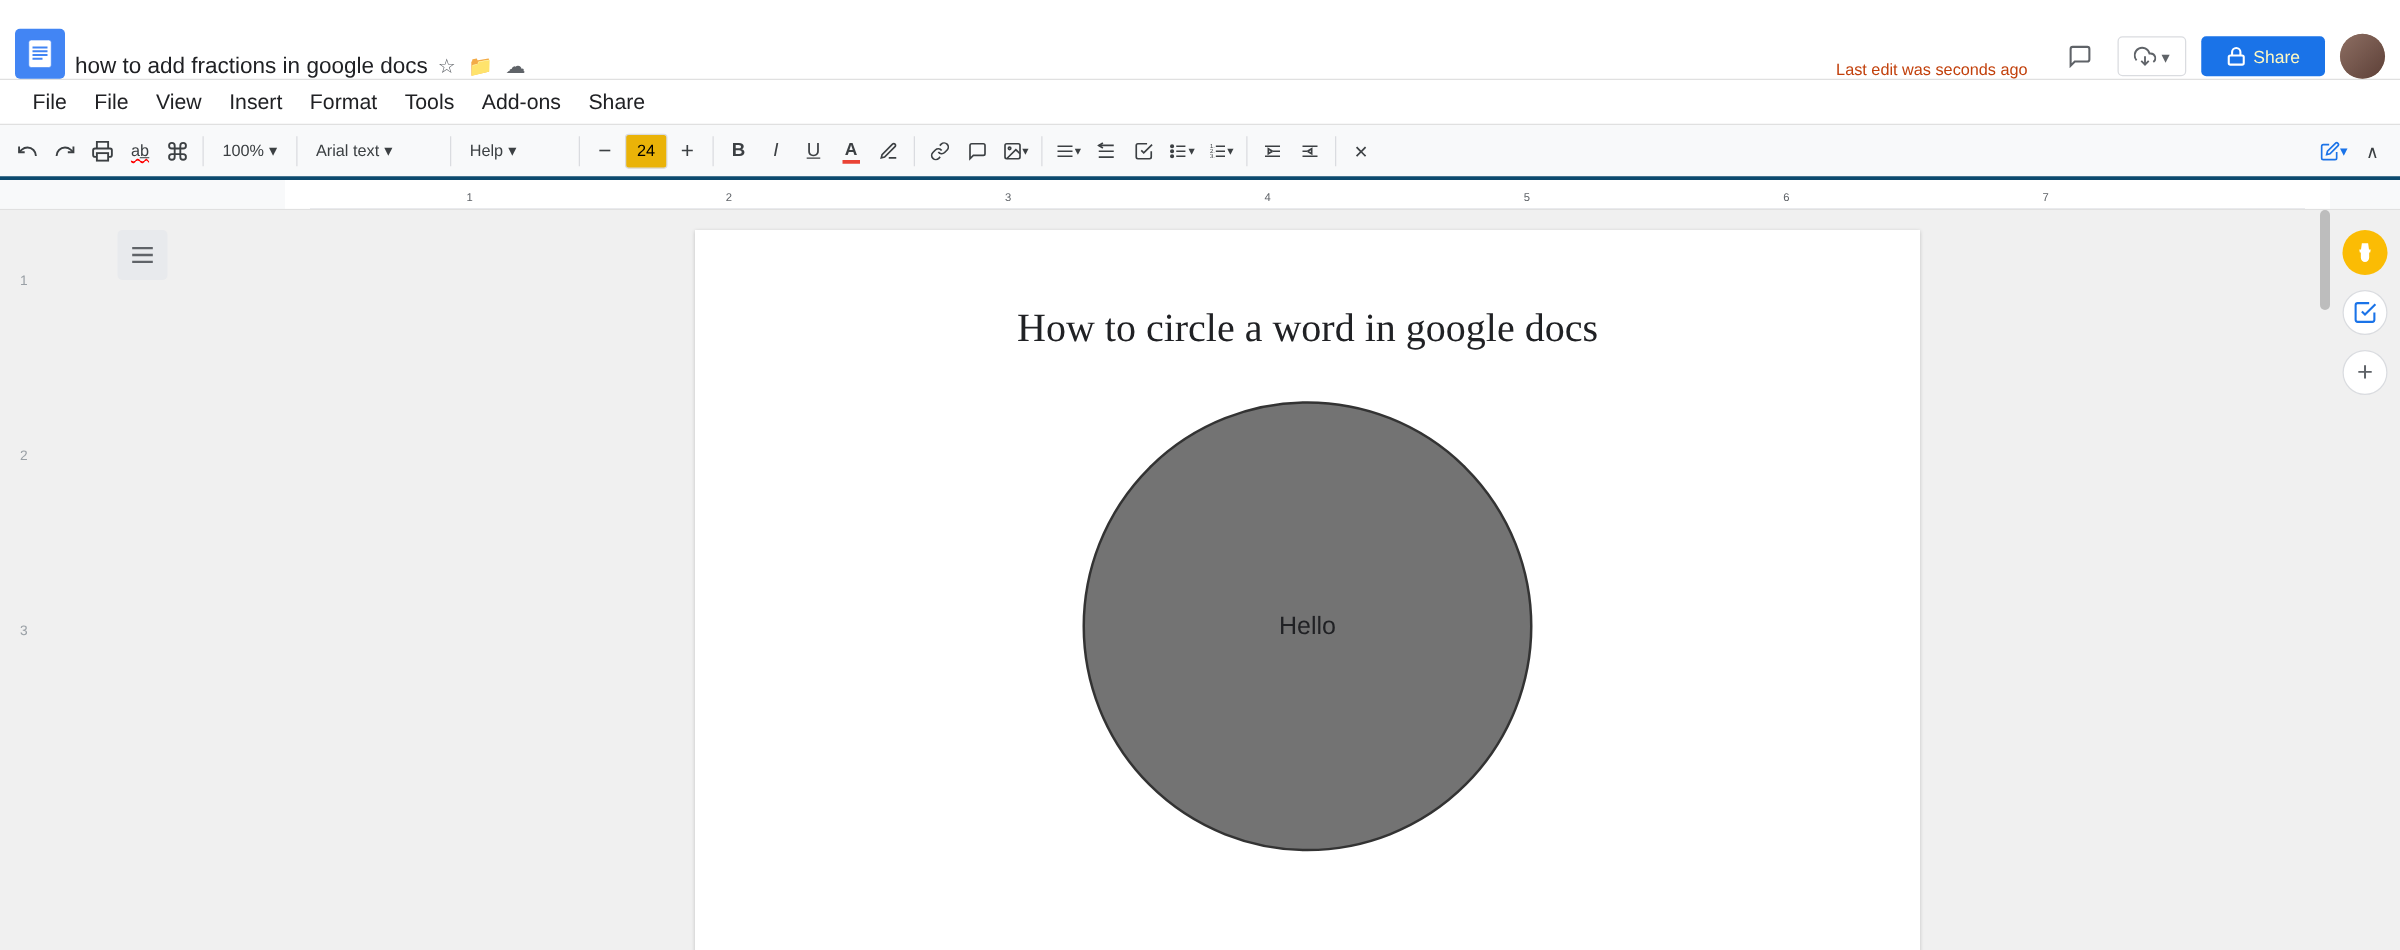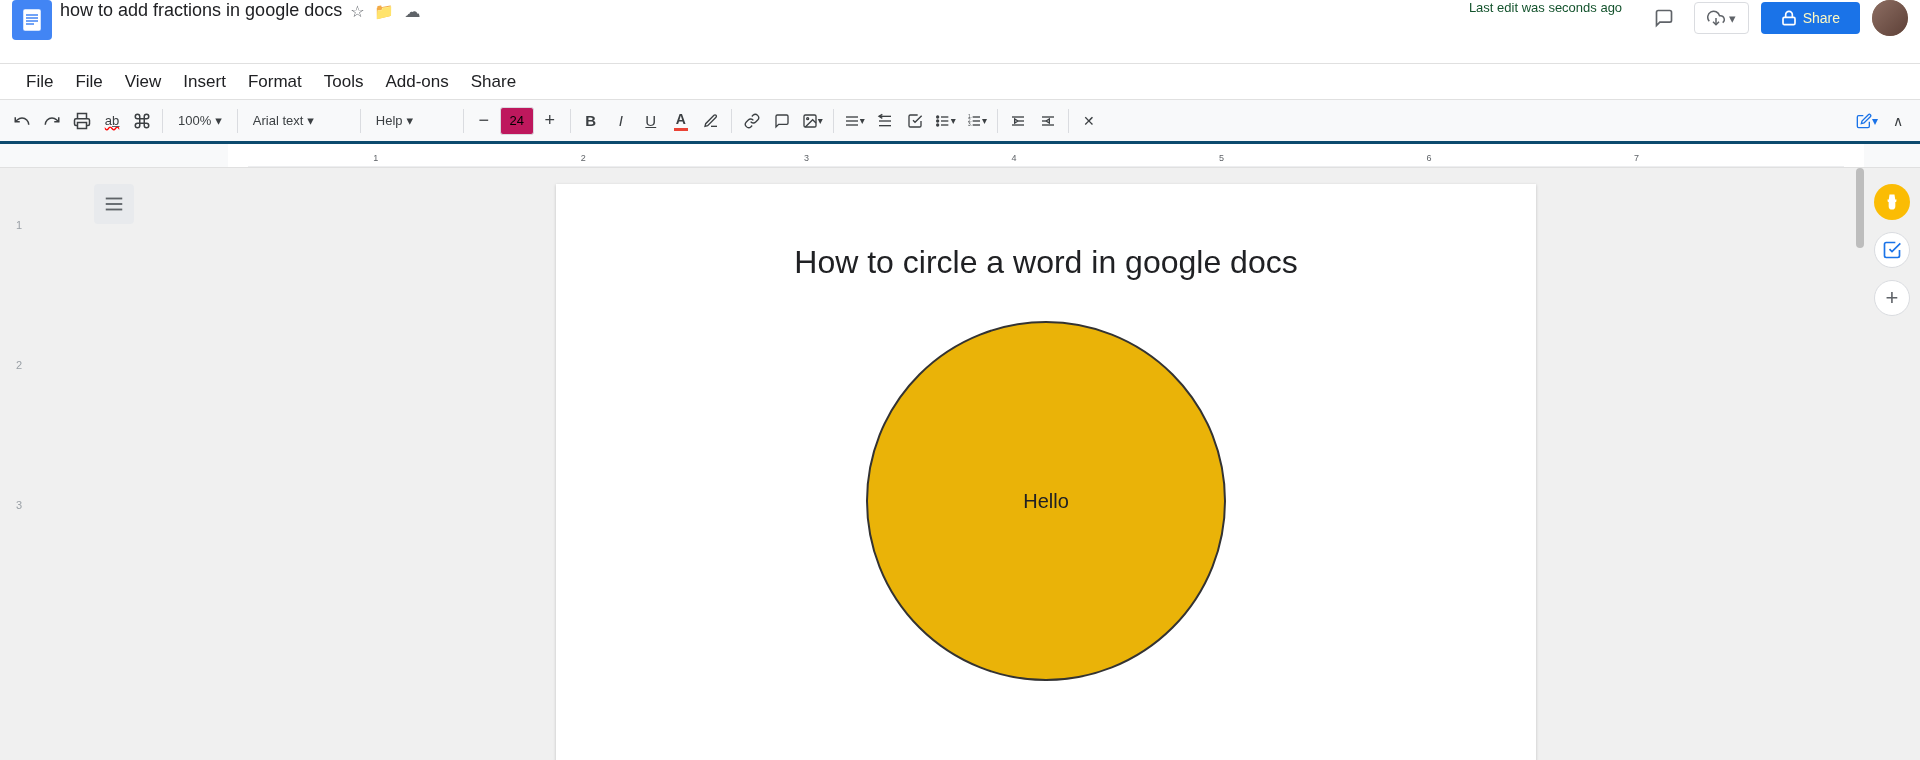--- a/index.html
+++ b/index.html
@@ -1,21 +1,21 @@
 <!DOCTYPE html>
 <html><head>
   <meta charset="utf-8">
   <style>
     * { margin: 0; padding: 0; box-sizing: border-box; }
     body { font-family: Arial, sans-serif; background: #f0f0f0; width: 1920px; height: 760px; overflow: hidden; }
 
     
     #top-bar {
       display: flex;
-      align-items: flex-start;
+      align-items: flex-end;
       background: #fff;
       height: 64px;
       padding: 0 12px;
       border-bottom: 1px solid #e0e0e0;
       gap: 8px;
     }
     #app-icon {
       width: 40px; height: 40px;
       background: #4285f4;
       border-radius: 4px;
@@ -136,21 +136,21 @@
     .tb-font-size {
       display: flex; align-items: center; gap: 2px;
     }
     .font-size-input {
       width: 34px;
       height: 28px;
       border: 1px solid #dadce0;
       border-radius: 3px;
       text-align: center;
       font-size: 13px;
-      background: #be185d;
+      background: #eab308;
     }
     .tb-bold { font-weight: bold; }
     .tb-italic { font-style: italic; }
     .tb-underline { text-decoration: underline; }
 
     
     #ruler {
       height: 24px;
       background: #f8f9fa;
       border-bottom: 1px solid #e0e0e0;
@@ -208,32 +208,32 @@
       box-shadow: 0 1px 3px rgba(0,0,0,0.2);
       padding: 60px 80px;
       position: relative;
     }
     #doc-title-text {
       font-size: 32px;
       font-weight: 400;
       color: #202124;
       text-align: center;
       margin-bottom: 40px;
-      font-family: Liberation Sans, sans-serif;
+      font-family: Liberation Serif, serif;
     }
     #circle-container {
       display: flex;
       justify-content: center;
       margin-top: 20px;
     }
     #yellow-circle {
       width: 360px;
       height: 360px;
       border-radius: 50%;
-      background: #eab308;
+      background: #737373;
       border: 2px solid #333;
       display: flex;
       align-items: center;
       justify-content: center;
     }
     #circle-text {
       font-size: 20px;
       color: #202124;
       font-family: Arial, sans-serif;
     }
@@ -296,21 +296,21 @@
     <div style="display:flex; align-items:center; gap:8px;">
       <span id="doc-title">how to add fractions in google docs</span>
       <div id="title-icons">
         <span class="title-icon">☆</span>
         <span class="title-icon">📁</span>
         <span class="title-icon">☁</span>
       </div>
     </div>
   </div>
 
-  <span id="last-edit" style="font-size:13px; color:#14532d; margin-left: 16px;">Last edit was seconds ago</span>
+  <span id="last-edit" style="font-size:13px; color:#c2410c; margin-left: 16px;">Last edit was seconds ago</span>
 
   <div id="header-right">
     <button id="comments-btn" title="Comments">
       <svg width="20" height="20" viewBox="0 0 24 24" fill="none" stroke="#5f6368" stroke-width="2">
         <path d="M21 15a2 2 0 0 1-2 2H7l-4 4V5a2 2 0 0 1 2-2h14a2 2 0 0 1 2 2z"></path>
       </svg>
     </button>
     <button id="move-btn">
       <svg width="18" height="18" viewBox="0 0 24 24" fill="none" stroke="#5f6368" stroke-width="2">
         <polyline points="8 17 12 21 16 17"></polyline>

